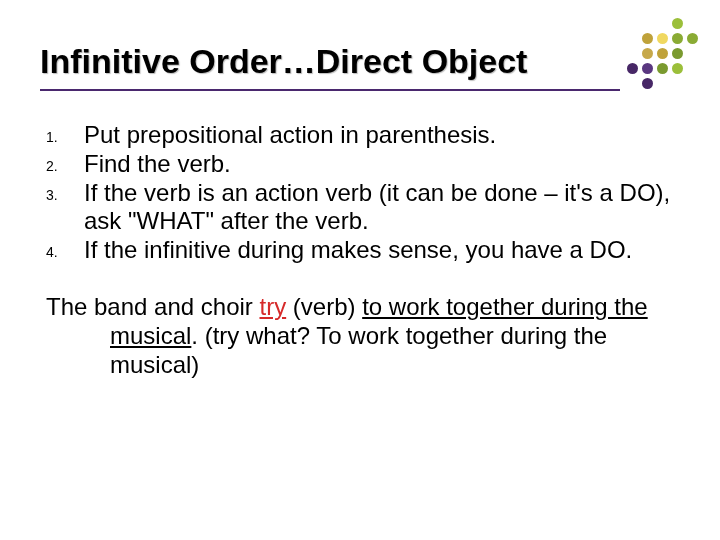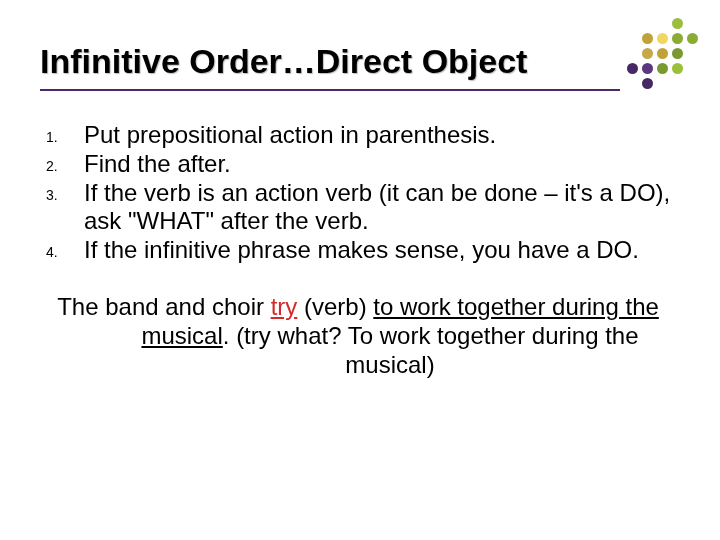--- a/index.html
+++ b/index.html
@@ -52,21 +52,20 @@
   }
   .item-text {
     flex: 1;
   }
   .example {
     font-size: 24px;
     line-height: 1.2;
     margin-top: 28px;
     margin-left: 6px;
     padding-right: 10px;
-    text-align: center;
   }
   .example .indent {
     display: block;
     padding-left: 64px;
     text-indent: -64px;
   }
   .try {
     color: #d62a2a;
     text-decoration: underline;
   }
@@ -123,29 +122,29 @@
   <div class="title">Infinitive Order…Direct Object</div>
   <div class="underline"></div>
 
   <div class="list-area">
     <div class="list-row">
       <div class="num">1.</div>
       <div class="item-text">Put prepositional action in parenthesis.</div>
     </div>
     <div class="list-row">
       <div class="num">2.</div>
-      <div class="item-text">Find the after.</div>
+      <div class="item-text">Find the verb.</div>
     </div>
     <div class="list-row">
       <div class="num">3.</div>
       <div class="item-text">If the verb is an action verb (it can be done – it's a DO), ask "WHAT" after the verb.</div>
     </div>
     <div class="list-row">
       <div class="num">4.</div>
-      <div class="item-text">If the infinitive phrase makes sense, you have a DO.</div>
+      <div class="item-text">If the infinitive during makes sense, you have a DO.</div>
     </div>
   </div>
 
   <div class="example">
     <span class="indent">
       <span>The band and choir </span><span class="try">try</span><span> (verb) </span><span class="infphrase">to work together during the musical</span><span>. </span><span>(try what? To work together during the musical)</span>
     </span>
   </div>
 </div>
 

